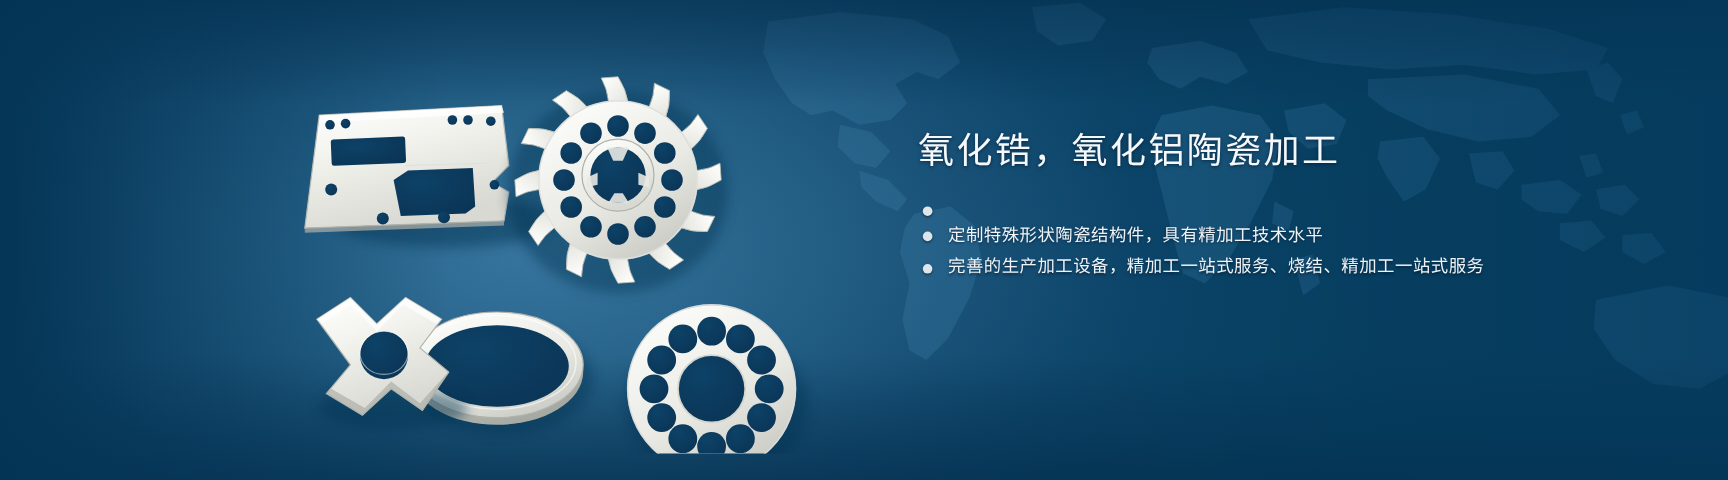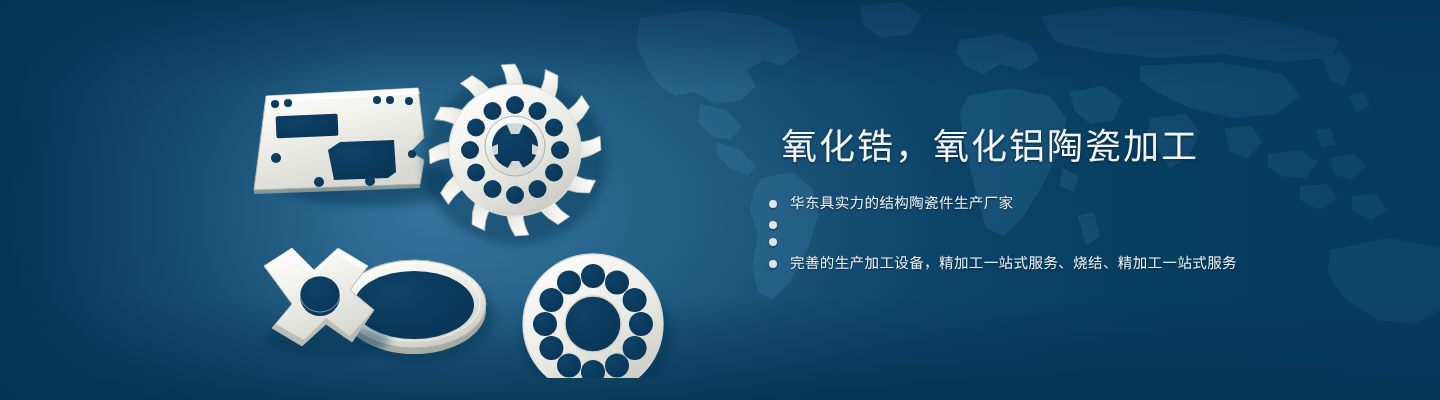--- a/index.html
+++ b/index.html
@@ -41,22 +41,22 @@
       rgba(120,180,220,.17) 0%, rgba(120,180,220,.06) 48%, rgba(120,180,220,0) 76%);
   }
 
   
   .parts{position:absolute; left:218px; top:42px; width:500px; height:336px;}
   .parts svg{width:100%;height:100%;display:block;}
 
   
   .copy{position:absolute; left:765px; top:108px; width:600px;}
   .headline{
-    margin:16px;
-    font-size:36px;
+    margin:0;
+    font-size:30px;
     font-weight:400;
     letter-spacing:2px;
     color:#f4f8fb;
     text-shadow:0 1px 3px rgba(0,20,40,.65);
     line-height:1.25;
     white-space:nowrap;
   }
   .feature-list{
     list-style:none;
     margin:26px 0 0 4px;
@@ -304,27 +304,24 @@
       </g>
     </svg>
   </div>
 
   <div class="copy">
     <h1 class="headline">氧化锆，氧化铝陶瓷加工</h1>
 
     <ul class="feature-list">
       <li class="feature-item">
         <span class="bullet"></span>
-        <span class="feature-text">华东具实力的结构陶瓷件生产厂家</span>
       </li>
       <li class="feature-item">
         <span class="bullet"></span>
-      </li>
-      <li class="feature-item">
-        <span class="bullet"></span>
+        <span class="feature-text">定制特殊形状陶瓷结构件，具有精加工技术水平</span>
       </li>
       <li class="feature-item">
         <span class="bullet"></span>
         <span class="feature-text">完善的生产加工设备，精加工一站式服务、烧结、精加工一站式服务</span>
       </li>
     </ul>
   </div>
 
 </div>
 

